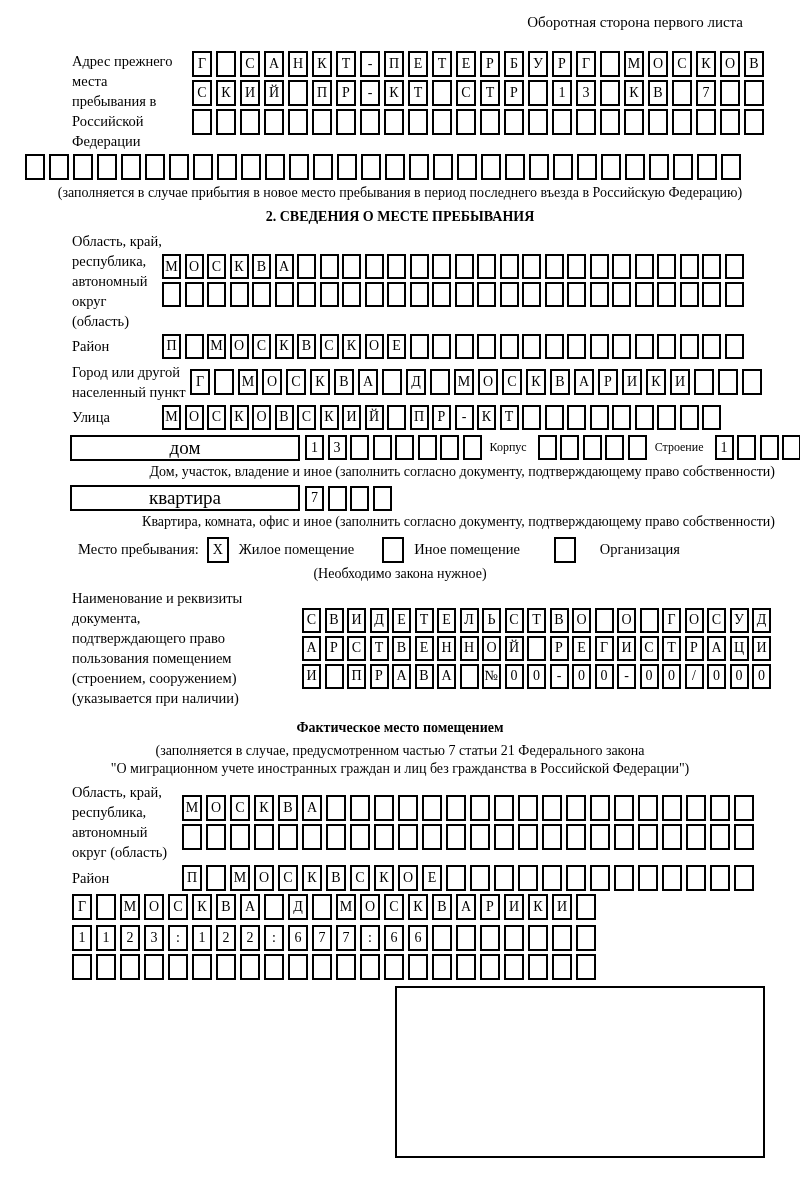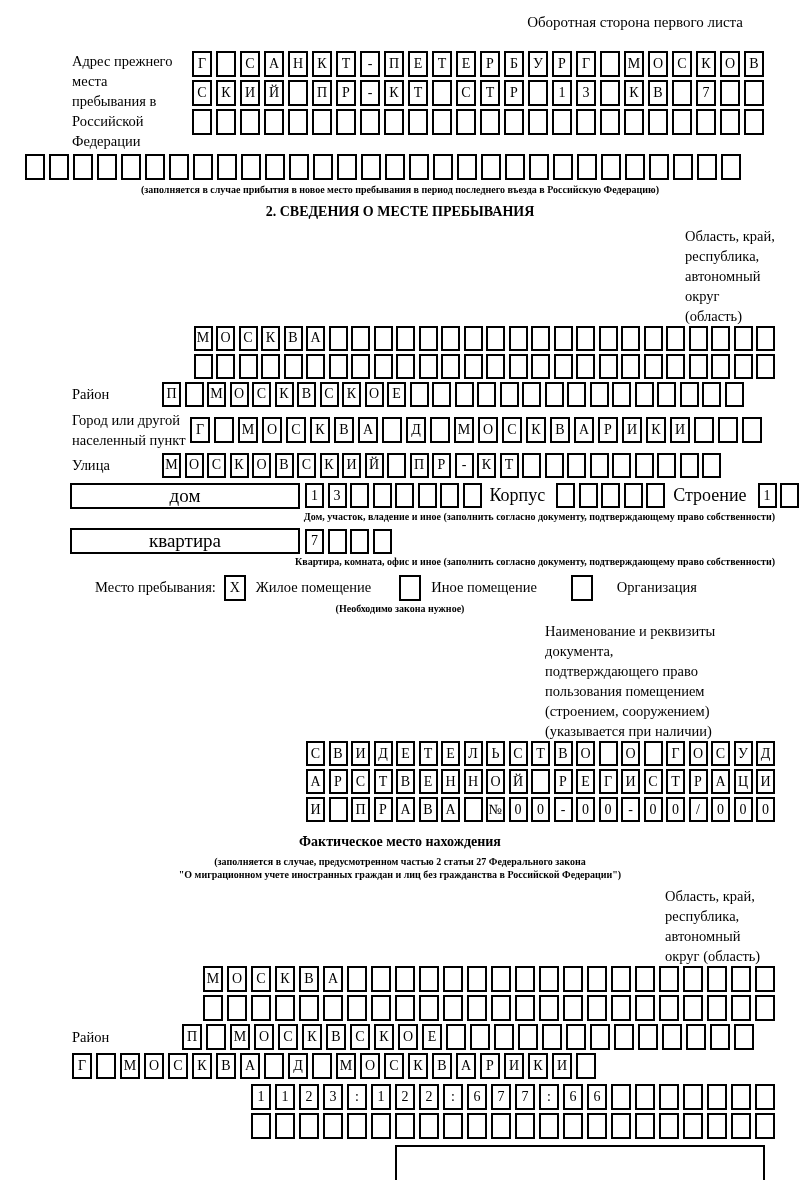--- a/index.html
+++ b/index.html
@@ -21,50 +21,50 @@
     border:2px solid #000;
     display:flex;align-items:center;justify-content:center;
     font-size:14px;line-height:1;
   }
   .cells.sm{gap:3.5px;}
   .cells.sm .cell{width:19px;height:25px;}
   .colcells{display:flex;flex-direction:column;gap:3px;}
 
   
   .frow{display:flex;align-items:center;margin-left:47px;margin-top:3px;}
-  .frow.top{align-items:flex-end;flex-direction:column;}
+  .frow.top{align-items:center;}
   .lbl{flex:none;font-size:14.5px;line-height:1.38;}
   .w90{width:90px;}
   .w112{width:112px;}
   .w118{width:118px;}
   .w110{width:110px;}
   .w160{width:160px;margin-right:5px;}
   .w185{width:185px;margin-right:45px;}
 
-  .caption{font-size:10px;line-height:1.25;font-weight:bold;}
+  .caption{font-size:14px;line-height:1.25;}
   .caption.center{text-align:center;}
   .caption.indent{margin-left:47px;margin-top:2px;text-align:right;}
   .sec-title{text-align:center;font-weight:bold;font-size:14px;margin-top:7px;}
 
   
   .b1{display:flex;margin-top:20px;margin-left:47px;align-items:flex-start;}
   .b1-rows{margin-left:8px;}
   .row4{margin-top:3px;}
 
   
   .hrow{display:flex;align-items:center;margin-left:45px;margin-top:5px;}
   .wide-box{
     flex:none;width:230px;height:26px;box-sizing:border-box;border:2px solid #000;
     display:flex;align-items:center;justify-content:center;font-size:19px;
   }
-  .inline-lbl{font-size:18px;margin:0 6px 0 8px;flex:none;}
+  .inline-lbl{font-size:12px;margin:0 6px 0 8px;flex:none;}
   .hrow .cells{margin-left:5px;}
 
   
-  .stay-row{display:flex;align-items:center;margin-left:70px;margin-top:6px;font-size:14.5px;}
+  .stay-row{display:flex;align-items:center;margin-left:53px;margin-top:6px;font-size:14.5px;}
   .chk{
     flex:none;width:22px;height:26px;box-sizing:border-box;border:2px solid #000;
     display:flex;align-items:center;justify-content:center;font-size:14px;
   }
   .stay-row .opt{margin-left:10px;}
   .stay-row .gap1{margin-left:8px;}
   .stay-row .gap2{margin-left:28px;}
   .stay-row .gap3{margin-left:34px;}
 
   
@@ -474,22 +474,22 @@
           <span class="cell">0</span>
           <span class="cell">0</span>
           <span class="cell">/</span>
           <span class="cell">0</span>
           <span class="cell">0</span>
           <span class="cell">0</span>
         </div>
     </div>
   </div>
 
-  <div class="sec-title" style="margin-top:12px;">Фактическое место нахождения</div>
-  <div class="caption center" style="margin-top:6px;">(заполняется в случае, предусмотренном частью 2 статьи 27 Федерального закона</div>
+  <div class="sec-title" style="margin-top:12px;">Фактическое место помещением</div>
+  <div class="caption center" style="margin-top:6px;">(заполняется в случае, предусмотренном частью 7 статьи 21 Федерального закона</div>
   <div class="caption center">"О миграционном учете иностранных граждан и лиц без гражданства в Российской Федерации")</div>
 
   <div class="frow top" style="margin-top:5px;">
     <div class="lbl w110">Область, край, республика, автономный округ (область)</div>
     <div class="colcells">
       <div class="cells">
           <span class="cell">М</span>
           <span class="cell">О</span>
           <span class="cell">С</span>
           <span class="cell">К</span>

